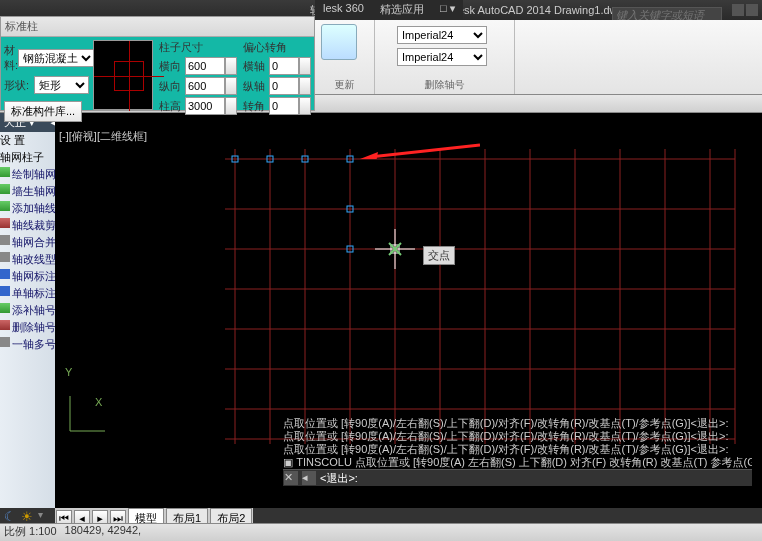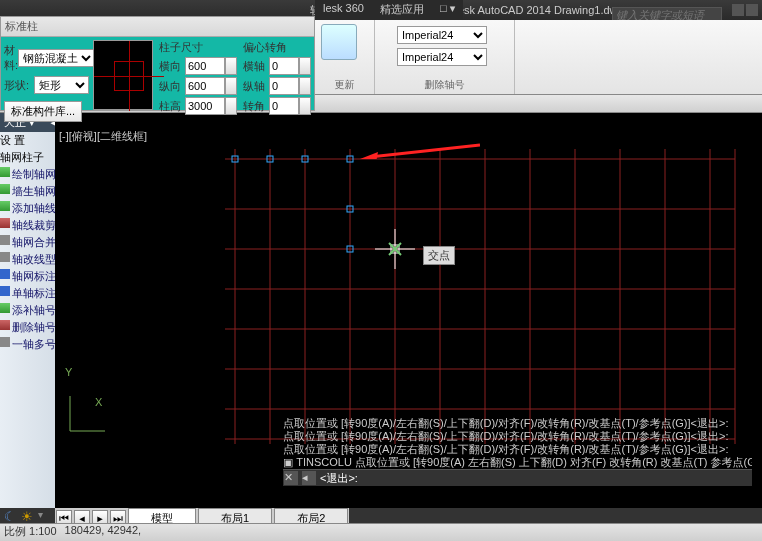--- a/index.html
+++ b/index.html
@@ -74,21 +74,21 @@
 
 .cmd-block{position:absolute;left:228px;right:10px;bottom:22px;color:#ccc;font-size:10px;line-height:13px;}
 .cmd-line{white-space:nowrap;overflow:hidden;}
 .cmd-input{display:flex;align-items:center;background:#333;border-top:1px solid #555;padding:1px;}
 .cmd-input .prompt-ico{width:14px;height:14px;background:#555;margin-right:4px;}
 .cmd-input input{flex:1;background:#333;border:none;color:#fff;font-size:11px;}
 
 
 .model-tabs{position:absolute;left:55px;bottom:14px;height:19px;background:#ccc;display:flex;align-items:center;}
 .mt-btn{width:16px;height:16px;border:1px solid #888;background:linear-gradient(#fff,#ddd);margin:0 1px;text-align:center;line-height:14px;}
-.mt-tab{padding:2px 22px;background:#e8e8e8;border:1px solid #888;border-bottom:none;margin:0 1px;}
+.mt-tab{padding:2px 6px;background:#e8e8e8;border:1px solid #888;border-bottom:none;margin:0 1px;}
 .mt-tab.active{background:#fff;}
 
 
 .status{position:absolute;left:0;right:0;bottom:0;height:18px;background:linear-gradient(#e4e4e4,#cfcfcf);border-top:1px solid #888;display:flex;align-items:flex-start;padding:0 4px;color:#333;}
 .status .scale{margin-right:8px;}
 .status .coords{color:#333;}
 .status-icons{position:absolute;left:0;bottom:18px;height:15px;display:flex;gap:3px;padding:0 4px;align-items:center;}
 .status-icons span{width:14px;height:14px;}
 .si-moon{color:#58c;font-size:13px;}
 .si-sun{color:#c90;font-size:13px;}

